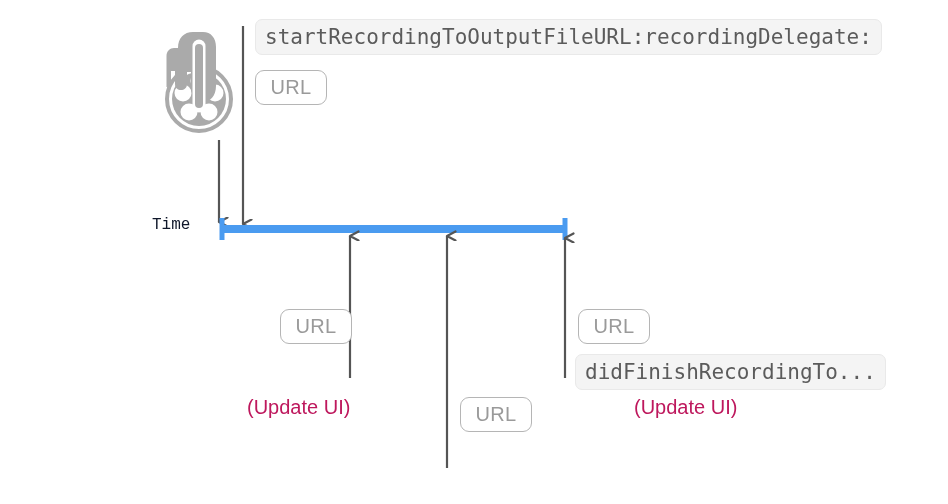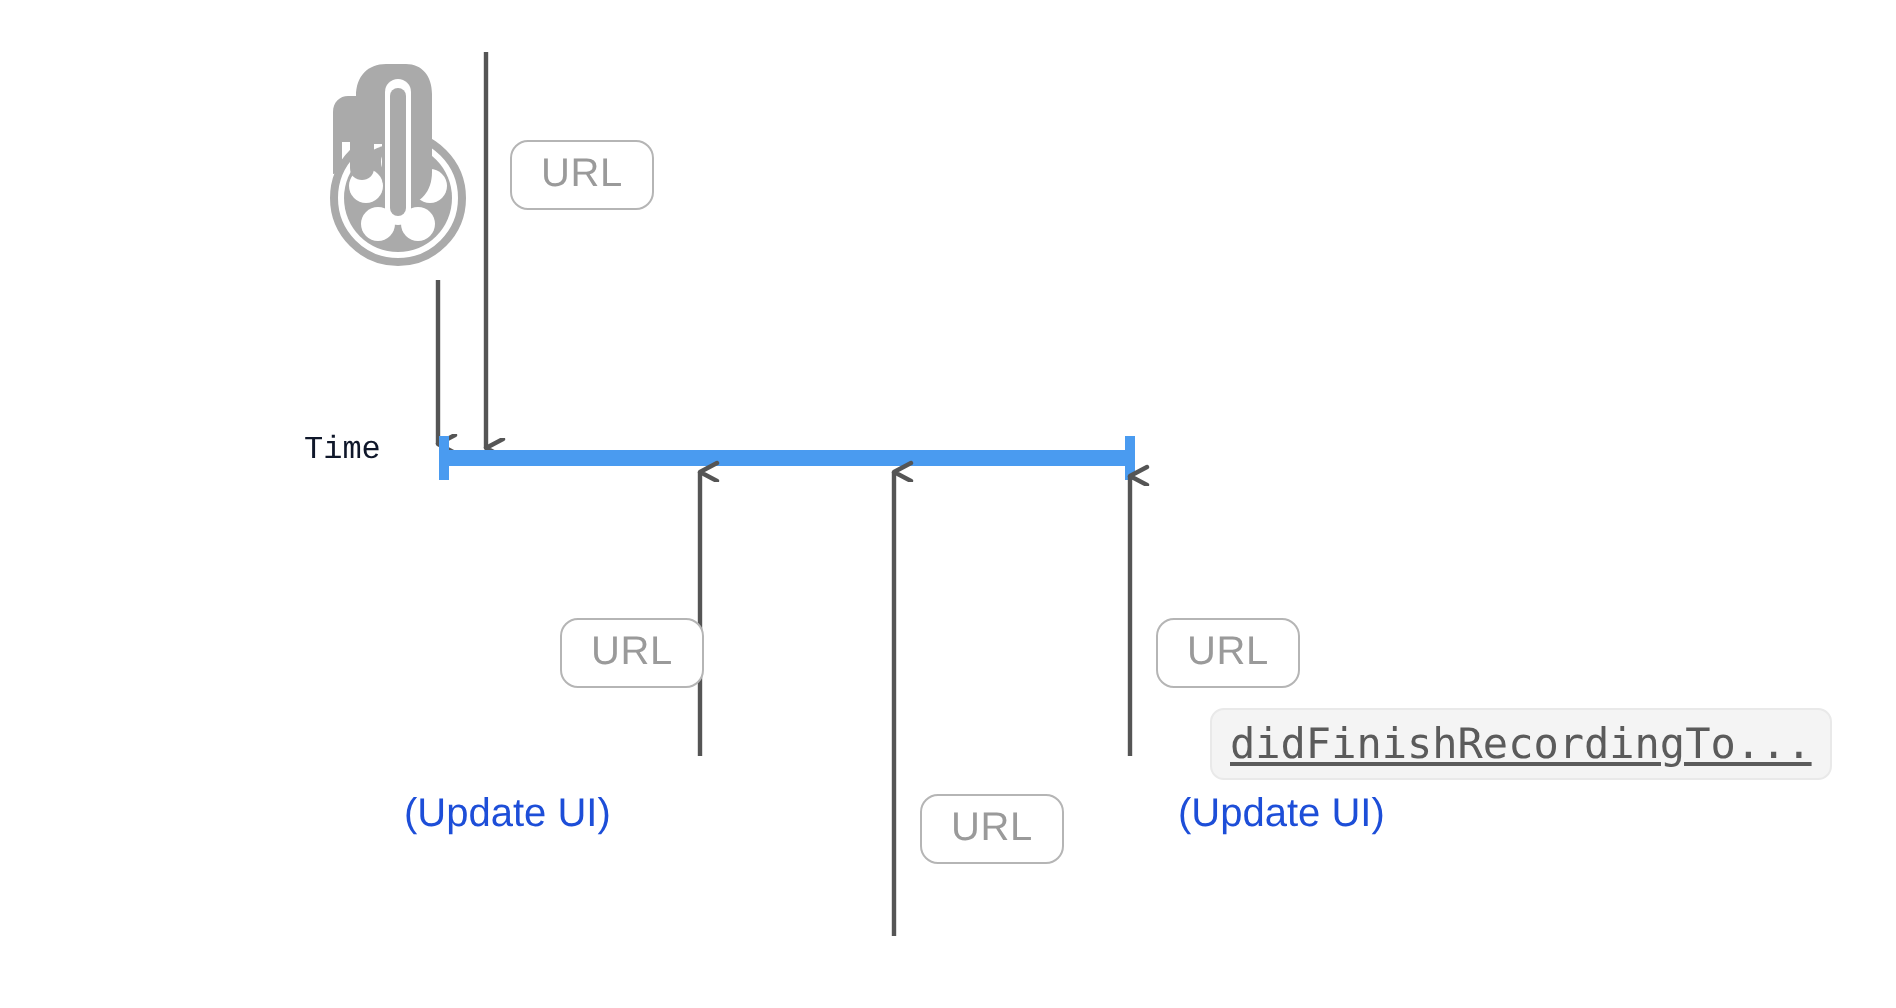--- a/index.html
+++ b/index.html
@@ -45,24 +45,25 @@
     color: #9a9a9a;
     font-family: "Liberation Sans", sans-serif;
     font-size: 20px;
     line-height: 32px;
     text-align: center;
     letter-spacing: 0.3px;
   }
   
   .caption {
     position: absolute;
-    color: #1d4ed8;
+    color: #be185d;
     font-family: "Liberation Sans", sans-serif;
     font-size: 20px;
     white-space: nowrap;
+    margin-left: 45px;
   }
   .time-label {
     position: absolute;
     color: #0f172a;
     font-family: Liberation Mono, monospace;
     font-size: 16px;
     white-space: nowrap;
   }
   svg.overlay {
     position: absolute;
@@ -131,30 +132,31 @@
 
     <line x1="350" y1="378" x2="350" y2="236" stroke="#555555" stroke-width="2.2" marker-end="url(#arrowUp)"></line>
 
     <line x1="447" y1="468" x2="447" y2="236" stroke="#555555" stroke-width="2.2" marker-end="url(#arrowUp)"></line>
 
     <line x1="565" y1="378" x2="565" y2="238" stroke="#555555" stroke-width="2.2" marker-end="url(#arrowUp)"></line>
   </svg>
 
   <div class="time-label" style="left:152px; top:216px;">Time</div>
 
+  <div class="code-box" style="left:255px; top:19px;">startRecordingToOutputFileURL:recordingDelegate:</div>
 
   <div class="url-badge" style="left:255px; top:70px;">URL</div>
 
   <div class="url-badge" style="left:280px; top:309px;">URL</div>
 
 
   <div class="caption" style="left:202px; top:396px;">(Update UI)</div>
 
   <div class="url-badge" style="left:460px; top:397px;">URL</div>
 
 
   <div class="url-badge" style="left:578px; top:309px;">URL</div>
 
-  <div class="code-box" style="left:605px; top:354px;text-decoration:underline;">didFinishRecordingTo...</div>
+  <div class="code-box" style="left:575px; top:354px;">didFinishRecordingTo...</div>
 
   <div class="caption" style="left:589px; top:396px;">(Update UI)</div>
 
 </div>
 
 </body></html>

